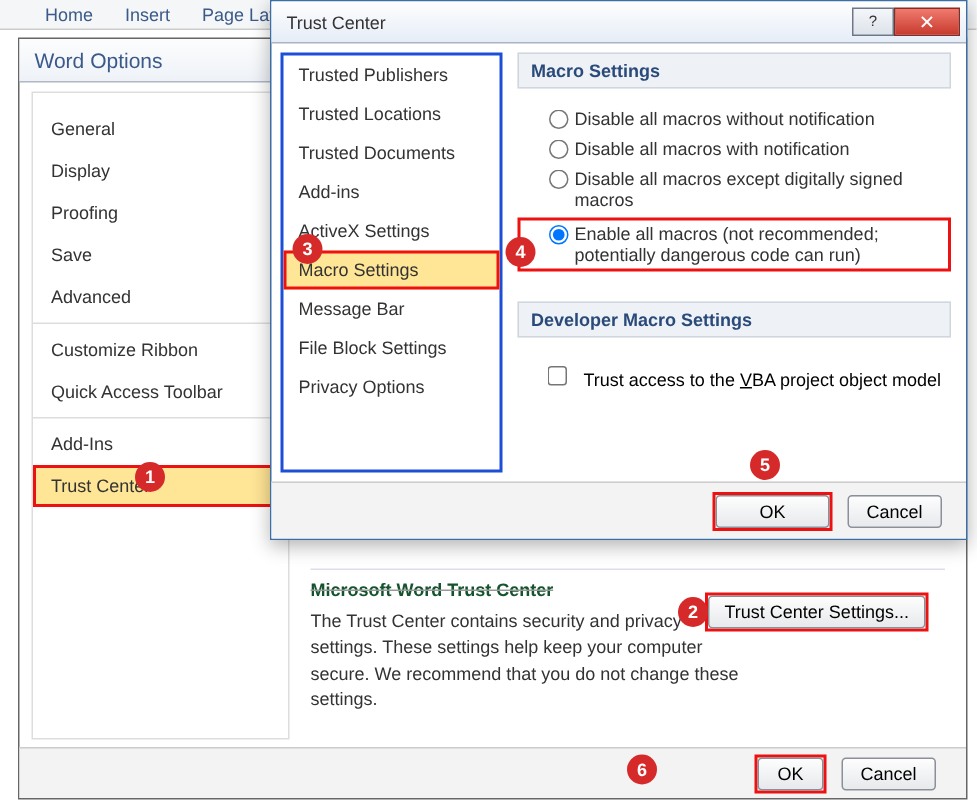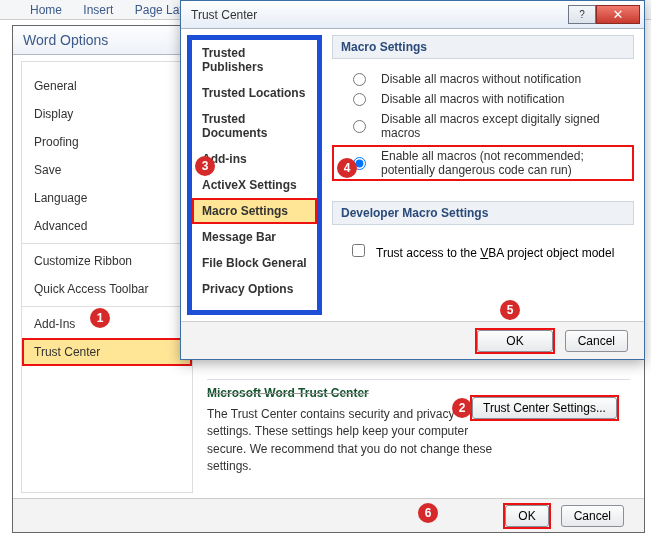--- a/index.html
+++ b/index.html
@@ -35,26 +35,26 @@
   .bg-text { position: absolute; right: 6px; top: 360px; width: 58px; color: #333; line-height: 1.4; text-align: left; white-space: pre; overflow: hidden; }
 
   
   .tc-window { position: absolute; top: 0; left: 180px; width: 465px; height: 360px; border: 1px solid #3a6ea5; background: #fff; box-shadow: 0 4px 12px rgba(0,0,0,.3); z-index: 30; }
   .tc-titlebar { height: 28px; background: linear-gradient(#fefefe,#e6edf7); border-bottom: 1px solid #aab4c4; display: flex; align-items: center; padding: 0 4px 0 10px; color: #333; }
   .tc-titlebar .title { flex: 1; }
   .tc-ctrl { display: flex; gap: 0; }
   .tc-btn-ctrl { width: 28px; height: 19px; border: 1px solid #6d7785; background: linear-gradient(#f4f6f9,#dde3eb); display: flex; align-items: center; justify-content: center; font-size: 10px; color: #333; }
   .tc-btn-ctrl.close { width: 44px; background: linear-gradient(#f07a6e,#c83a2e); color: #fff; border-color: #8a2a22; font-size: 13px; }
   .tc-body { display: flex; height: calc(100% - 28px - 38px); }
-  .tc-left { width: 135px; border: 5px solid #1d4ed8; margin: 6px; font-weight: bold; }
+  .tc-left { width: 148px; border: 2px solid #1d4ed8; margin: 6px; }
   .tc-item { padding: 6px 10px; color: #333; cursor: default; }
   .tc-item.selected { background: #ffe596; border: 2px solid #e11; padding: 4px 8px; }
   .tc-right { flex: 1; padding: 6px 10px 0 4px; }
   .group-head { background: #eef1f5; border: 1px solid #d0d6de; padding: 4px 8px; color: #2a4a7a; font-weight: 600; margin-bottom: 10px; }
-  .radio-row { display: flex; align-items: center; gap: 12px; padding: 3px 0 3px 16px; color: #333; }
+  .radio-row { display: flex; align-items: flex-start; gap: 1px; padding: 3px 0 3px 16px; color: #333; }
   .radio-row input { margin-top: 1px; }
   .radio-row.boxed { border: 2px solid #e11; padding: 2px 4px 2px 14px; }
   .check-row { display: flex; align-items: flex-end; gap: 8px; padding: 6px 0 0 16px; }
   .tc-footer { height: 38px; border-top: 1px solid #ccc; background: #f3f3f3; display: flex; justify-content: flex-end; align-items: center; gap: 10px; padding-right: 16px; }
   .underline-letter { text-decoration: underline; }
 </style>
 </head>
 <body>
 
 <div class="ribbon">
@@ -73,21 +73,20 @@
 ickly.</div>
 
 <div class="wo-window">
   <div class="wo-title">Word Options</div>
   <div class="wo-body">
     <div class="wo-left">
       <div class="wo-item">General</div>
       <div class="wo-item">Display</div>
       <div class="wo-item">Proofing</div>
       <div class="wo-item">Save</div>
-      <div class="wo-item">Language</div>
       <div class="wo-item">Advanced</div>
       <div class="wo-item sep">Customize Ribbon</div>
       <div class="wo-item">Quick Access Toolbar</div>
       <div class="wo-item sep">Add-Ins</div>
       <div class="wo-item selected">Trust Center</div>
     </div>
     <div class="wo-right">
       <div style="height: 310px;"></div>
       <div class="wo-heading" style="border-top:1px solid #dde; padding-top:6px; color:#14532d; text-decoration:line-through; text-decoration-color:#999; text-decoration-thickness:0;">Microsoft Word Trust Center</div>
       <div class="wo-text">The Trust Center contains security and privacy settings. These settings help keep your computer secure. We recommend that you do not change these settings.</div>
@@ -113,21 +112,21 @@
   </div>
   <div class="tc-body">
     <div class="tc-left">
       <div class="tc-item">Trusted Publishers</div>
       <div class="tc-item">Trusted Locations</div>
       <div class="tc-item">Trusted Documents</div>
       <div class="tc-item">Add-ins</div>
       <div class="tc-item">ActiveX Settings</div>
       <div class="tc-item selected">Macro Settings</div>
       <div class="tc-item">Message Bar</div>
-      <div class="tc-item">File Block General</div>
+      <div class="tc-item">File Block Settings</div>
       <div class="tc-item">Privacy Options</div>
     </div>
     <div class="tc-right">
       <div class="group-head">Macro Settings</div>
       <label class="radio-row">
         <input type="radio" name="macro" style="">
         <span>Disable all macros without notification</span>
       </label>
       <label class="radio-row">
         <input type="radio" name="macro" style="">

